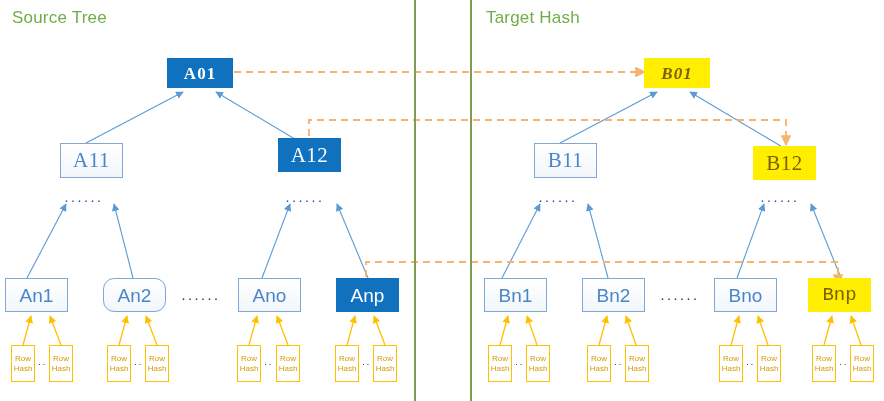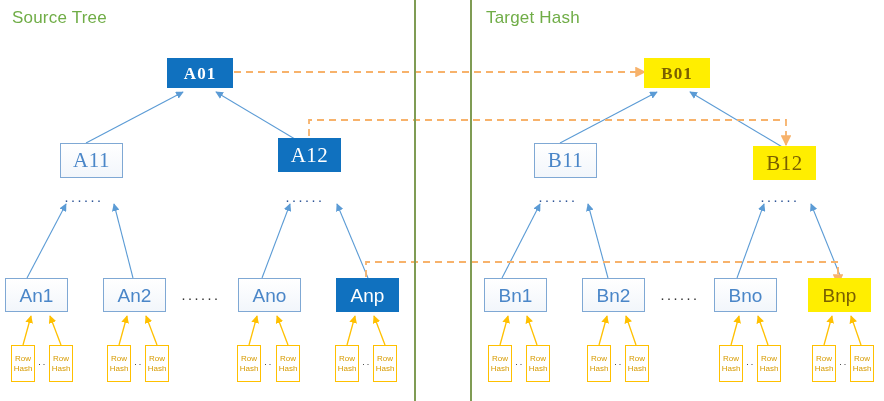--- a/index.html
+++ b/index.html
@@ -182,21 +182,21 @@
   <div class="node src-hl root" style="left:167px; top:58px; width:66px; height:30px;">A01</div>
 
   <div class="node plain serif" style="left:60px; top:143px; width:63px; height:35px;">A11</div>
 
   <div class="node src-hl serif" style="left:278px; top:138px; width:63px; height:34px;">A12</div>
 
   <div class="ellipsis" style="left:64px; top:192px;">······</div>
   <div class="ellipsis" style="left:285px; top:192px;">······</div>
 
   <div class="node plain" style="left:5px; top:278px; width:63px; height:34px;">An1</div>
-  <div class="node plain" style="left:103px; top:278px; width:63px; height:34px;">An2</div>
+  <div class="node plain" style="left:103px; top:278px; width:63px; height:34px;border-radius:11px;">An2</div>
   <div class="ellipsis dark" style="left:181px; top:290px;">······</div>
   <div class="node plain" style="left:238px; top:278px; width:63px; height:34px;">Ano</div>
   <div class="node src-hl" style="left:336px; top:278px; width:63px; height:34px;">Anp</div>
 
   <div class="hashbox" style="left:11px; top:345px; width:24px; height:37px;">
     <span>Row</span>
     <span>Hash</span>
   </div>
   <div class="ellipsis dark" style="left:38px; top:360px; font-size:9px;">··</div>
   <div class="hashbox" style="left:49px; top:345px; width:24px; height:37px;">
@@ -227,34 +227,34 @@
   <div class="hashbox" style="left:335px; top:345px; width:24px; height:37px;">
     <span>Row</span>
     <span>Hash</span>
   </div>
   <div class="ellipsis dark" style="left:362px; top:360px; font-size:9px;">··</div>
   <div class="hashbox" style="left:373px; top:345px; width:24px; height:37px;">
     <span>Row</span>
     <span>Hash</span>
   </div>
 
-  <div class="node tgt-hl root" style="left:644px; top:58px; width:66px; height:30px;">B01</div>
+  <div class="node tgt-hl root" style="left:644px; top:58px; width:66px; height:30px;font-style:italic;">B01</div>
 
   <div class="node plain serif" style="left:534px; top:143px; width:63px; height:35px;">B11</div>
 
   <div class="node tgt-hl serif" style="left:753px; top:146px; width:63px; height:34px;">B12</div>
 
   <div class="ellipsis" style="left:538px; top:192px;">······</div>
   <div class="ellipsis" style="left:760px; top:192px;">······</div>
 
   <div class="node plain" style="left:484px; top:278px; width:63px; height:34px;">Bn1</div>
   <div class="node plain" style="left:582px; top:278px; width:63px; height:34px;">Bn2</div>
   <div class="ellipsis dark" style="left:660px; top:290px;">······</div>
   <div class="node plain" style="left:714px; top:278px; width:63px; height:34px;">Bno</div>
-  <div class="node tgt-hl" style="left:808px; top:278px; width:63px; height:34px;">Bnp</div>
+  <div class="node tgt-hl" style="left:808px; top:278px; width:63px; height:34px;font-family:Liberation Mono, monospace;">Bnp</div>
 
   <div class="hashbox" style="left:488px; top:345px; width:24px; height:37px;">
     <span>Row</span>
     <span>Hash</span>
   </div>
   <div class="ellipsis dark" style="left:515px; top:360px; font-size:9px;">··</div>
   <div class="hashbox" style="left:526px; top:345px; width:24px; height:37px;">
     <span>Row</span>
     <span>Hash</span>
   </div>

